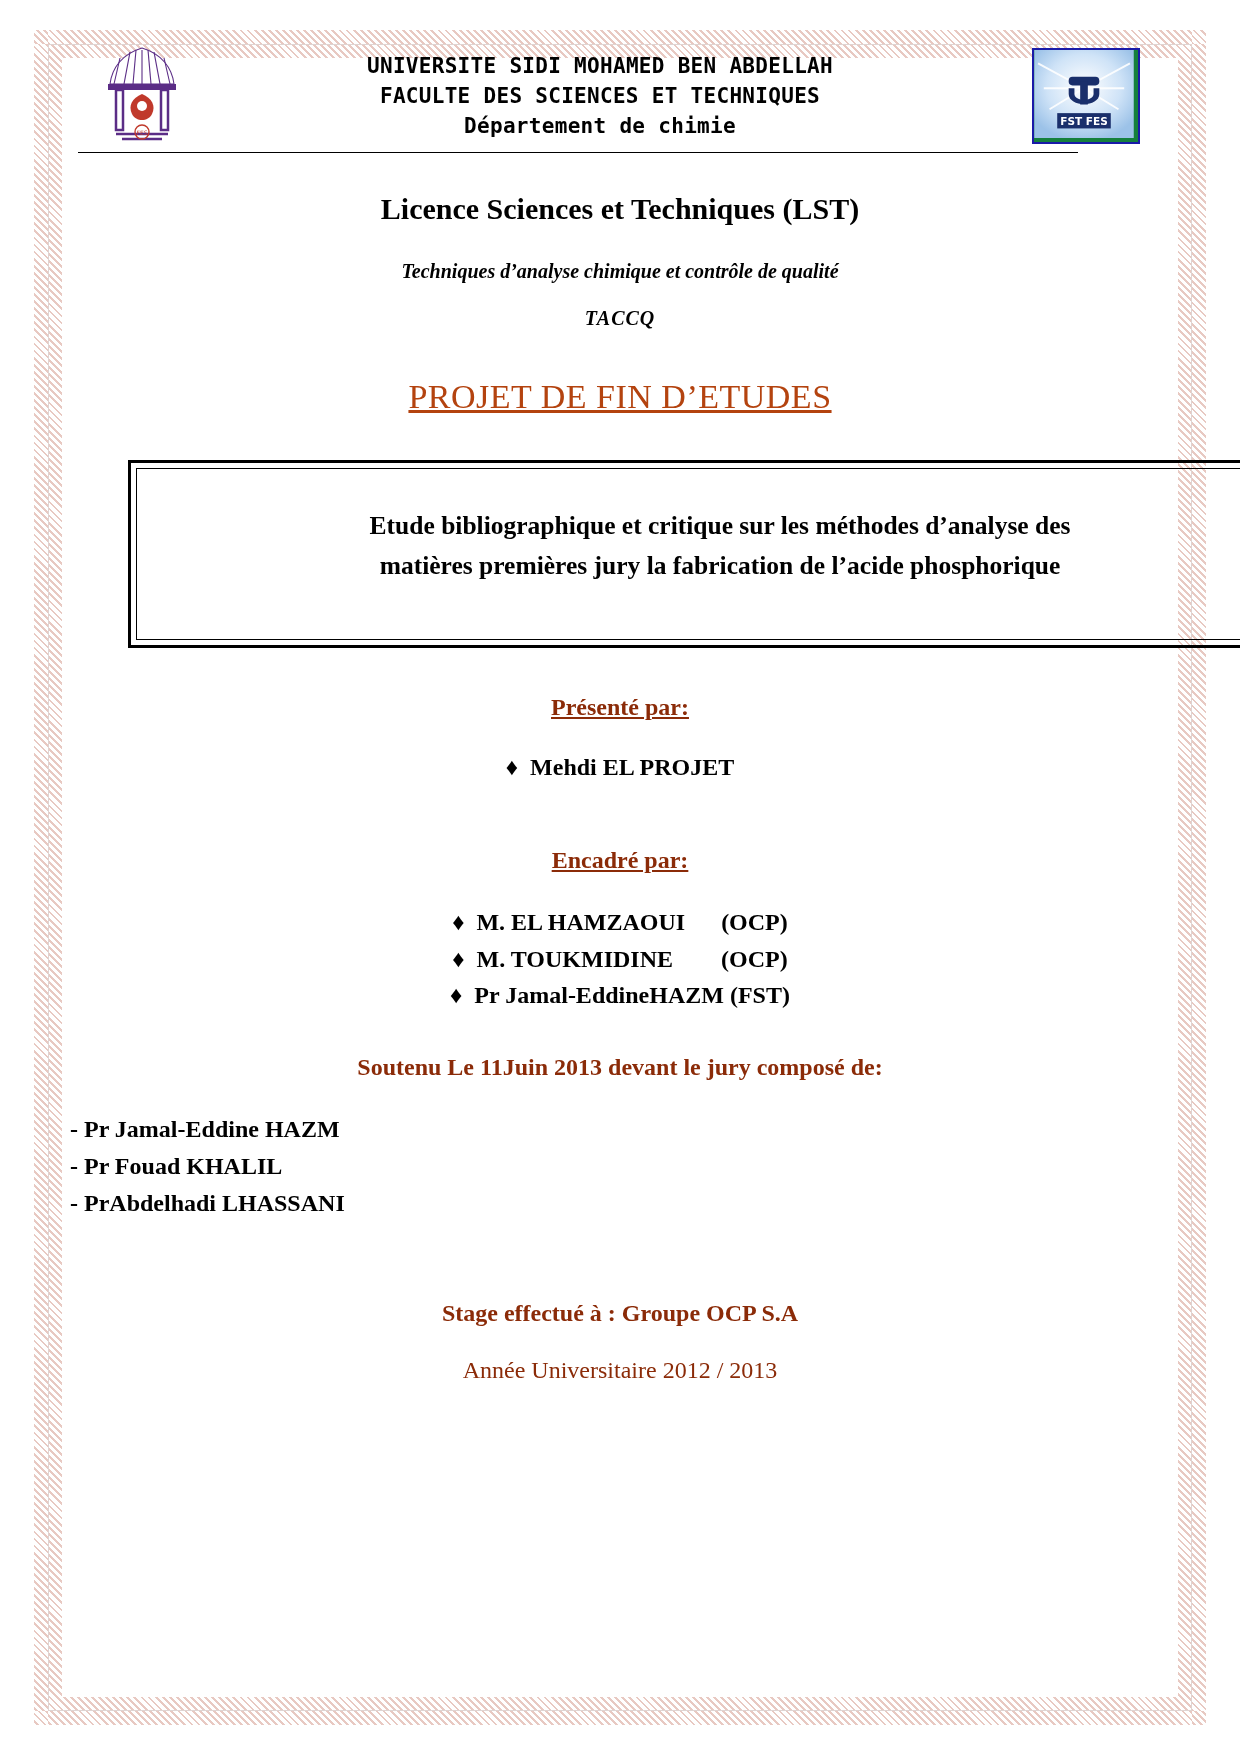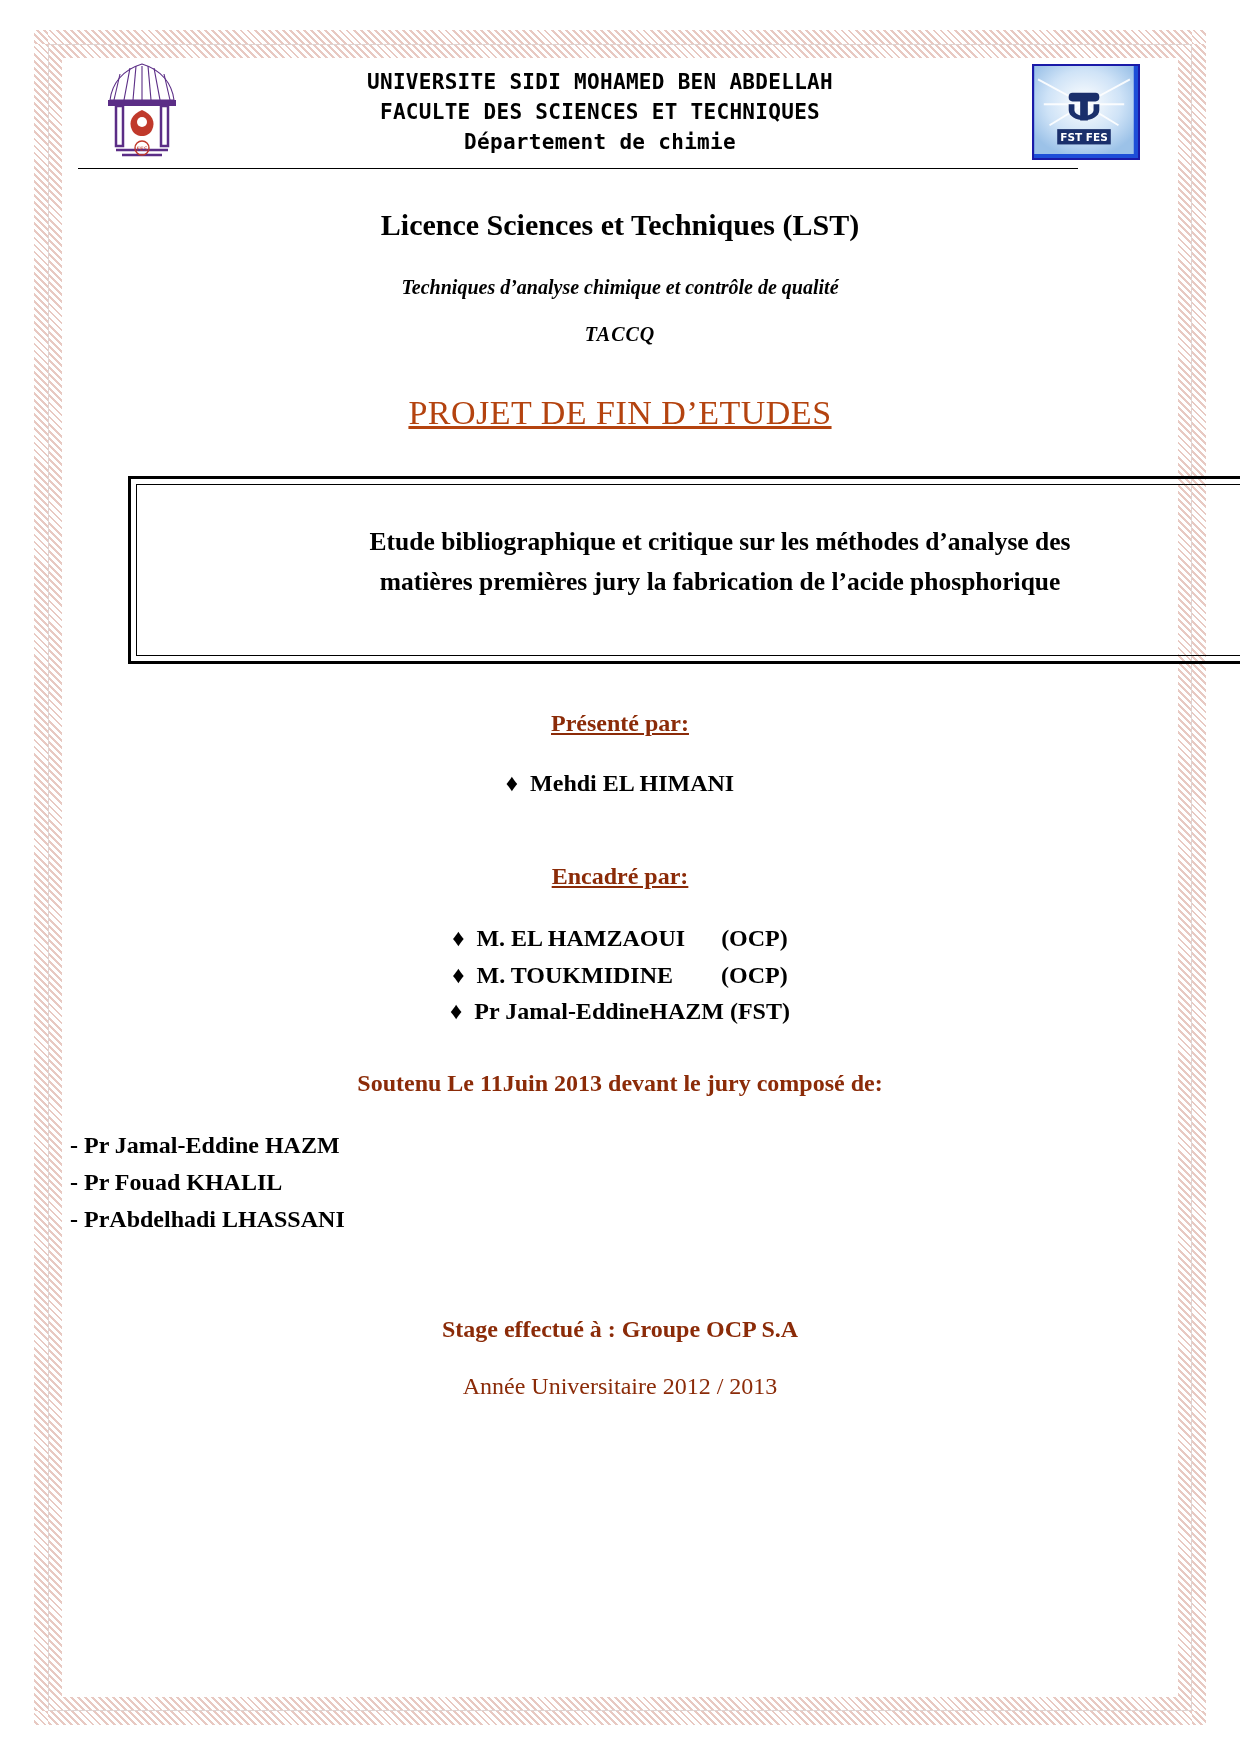--- a/index.html
+++ b/index.html
@@ -42,21 +42,21 @@
     position: absolute;
     left: 48px;
     top: 44px;
     right: 48px;
     bottom: 44px;
     border: 1px solid #dfd4d2;
   }
   .content {
     position: absolute;
     left: 70px;
-    top: 52px;
+    top: 36px;
     width: 1100px;
     height: 1640px;
   }
 
   
   .header {
     position: relative;
     height: 112px;
   }
   .logo-left {
@@ -66,21 +66,21 @@
     width: 100px;
     height: 104px;
   }
   .logo-right {
     position: absolute;
     right: 30px;
     top: 12px;
     width: 104px;
     height: 92px;
     border: 2px solid #1a1aa8;
-    background: #1d4ed8;
+    background: #15803d;
     overflow: hidden;
   }
   .univ-block {
     position: absolute;
     left: 180px;
     top: 16px;
     width: 700px;
     text-align: center;
     font-family: "DejaVu Sans Mono", monospace;
     font-weight: bold;
@@ -316,21 +316,21 @@
         <div class="title-box-text">
           <div>Etude bibliographique et critique sur les méthodes d’analyse des</div>
           <div>matières premières jury la fabrication de l’acide phosphorique</div>
         </div>
       </div>
     </div>
 
     <div class="label-red presente-par">Présenté par:</div>
 
     <div class="person-list">
-      <div class="person-row">♦  Mehdi EL HIMANI</div>
+      <div class="person-row">♦  Mehdi EL PROJET</div>
     </div>
 
     <div class="label-red encadre-par">Encadré par:</div>
 
     <div class="supervisors">
       <div class="sup-row">♦  M. EL HAMZAOUI      (OCP)</div>
       <div class="sup-row">♦  M. TOUKMIDINE        (OCP)</div>
       <div class="sup-row">♦  Pr Jamal-EddineHAZM (FST)</div>
     </div>
 

